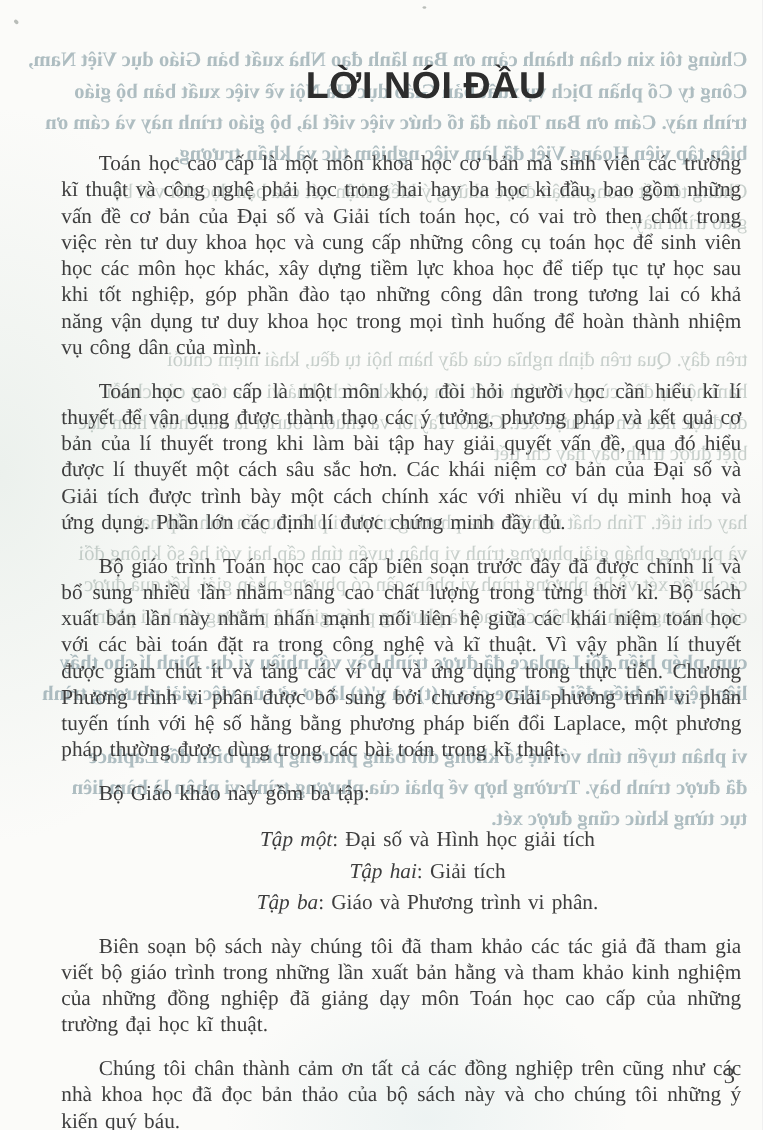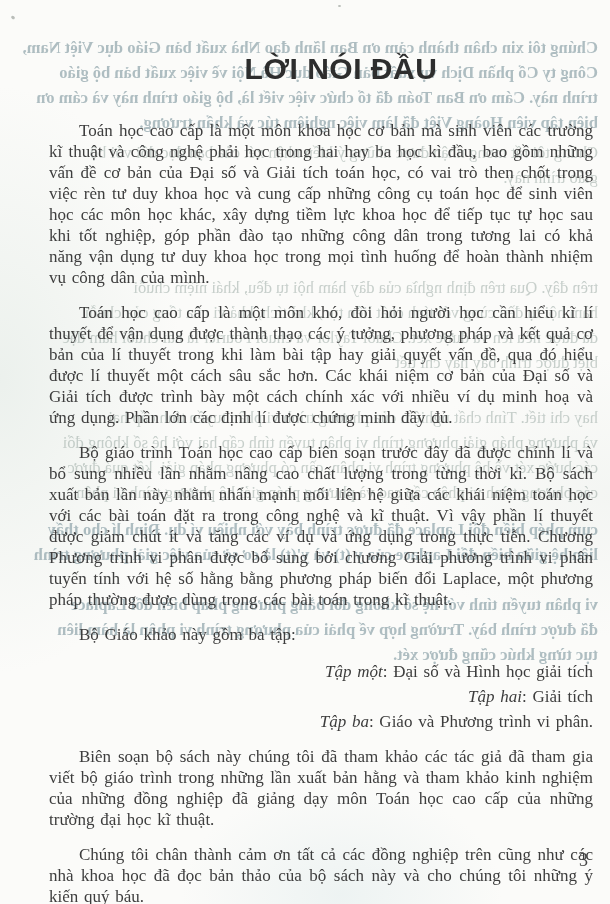--- a/index.html
+++ b/index.html
@@ -87,21 +87,21 @@
     text-indent: 30px;
   }
   .volumes { margin: 0 0 12px 0; }
   .volumes-intro {
     margin: 0 0 7px 0;
     text-indent: 30px;
   }
   .volume-item {
     padding-left: 58px;
     line-height: 25px;
-    text-align: right;
+    text-align: center;
   }
   .volume-label { font-style: italic; }
 
   .page-number {
     position: absolute;
     top: 850px;
     right: 22px;
     font-size: 18px;
     color: #454545;
     z-index: 2;

